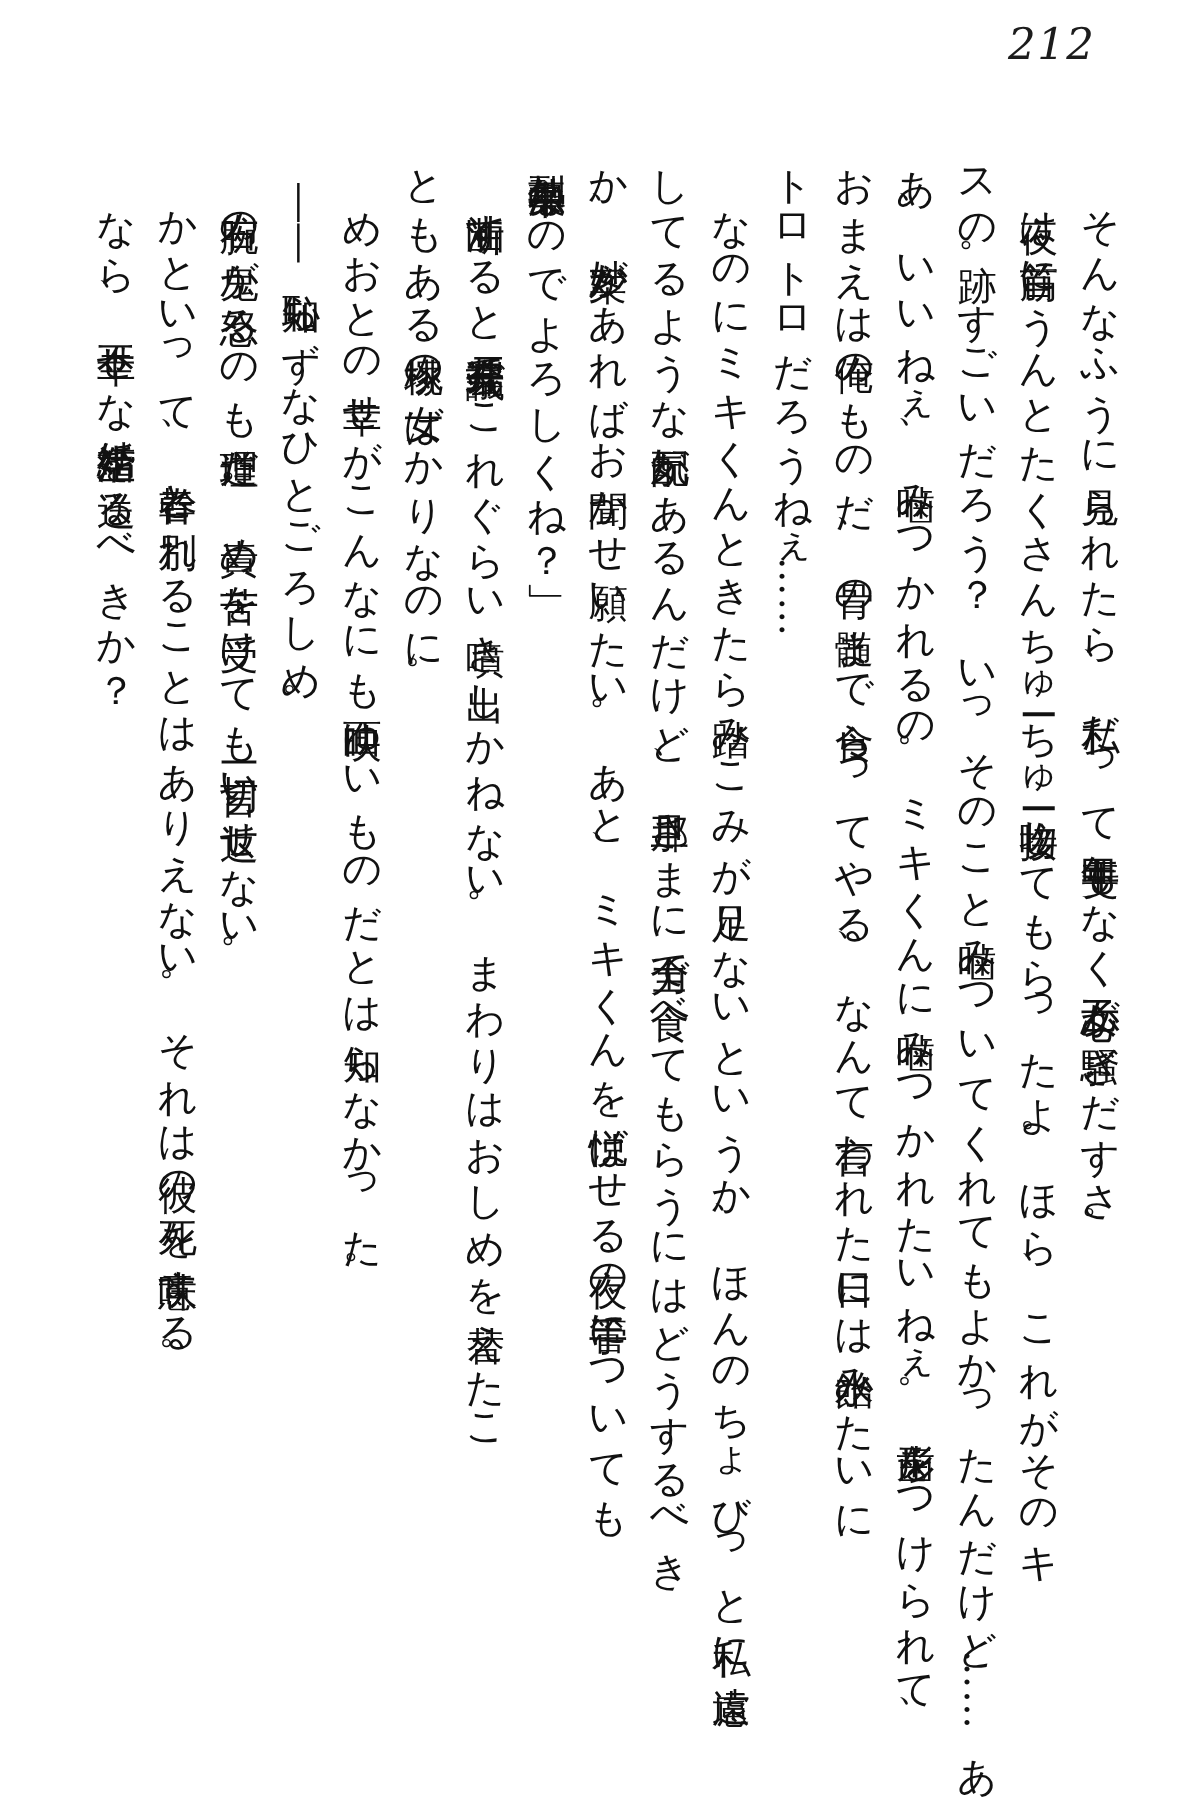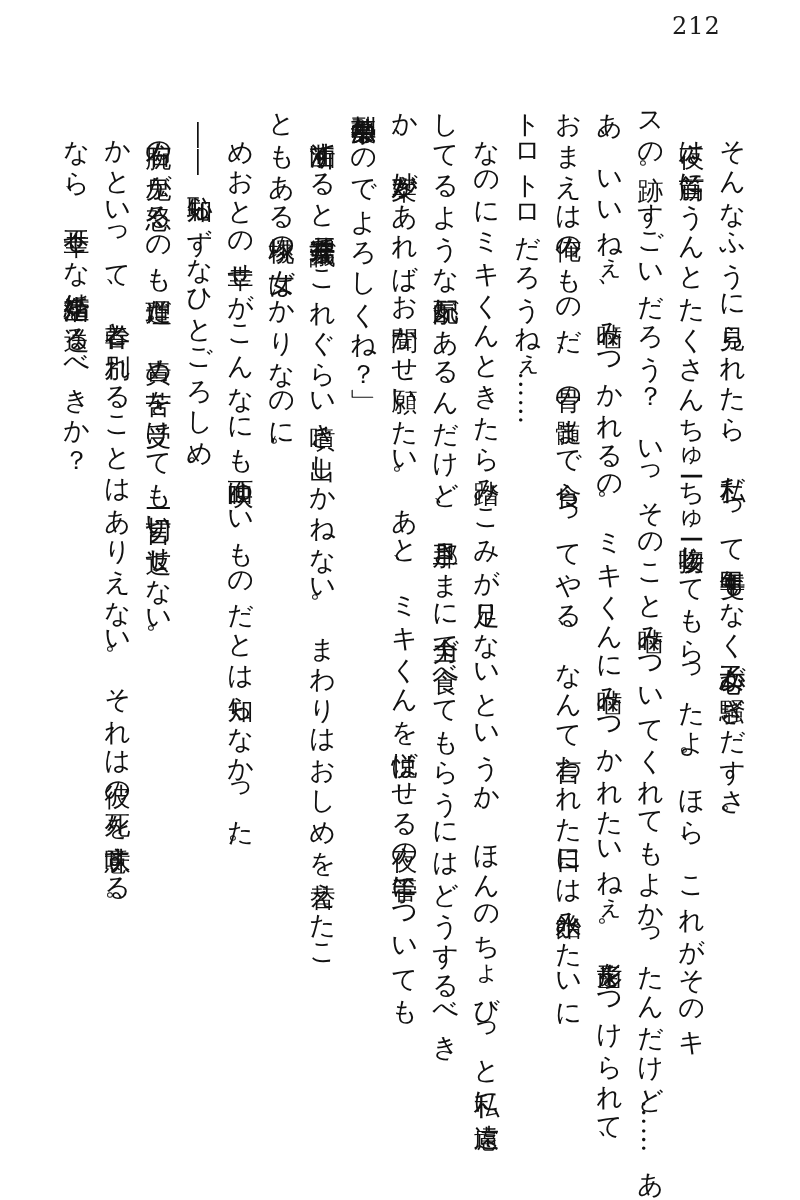--- a/index.html
+++ b/index.html
@@ -11,21 +11,22 @@
     height: 1200px;
     background: #ffffff;
     position: relative;
     overflow: hidden;
     font-family: "DejaVu Serif", "Liberation Serif", serif;
   }
   .page-number {
     position: absolute;
     top: 12px;
     left: 672px;
-    font-size: 24px;
+    font-size: 29px;
+    font-style: italic;
     color: #1c1c1c;
     letter-spacing: 1px;
     font-family: "DejaVu Serif", "Liberation Serif", serif;
   }
   .text-block {
     position: absolute;
     top: 95px;
     right: 47px;
     height: 1025px;
     writing-mode: vertical-rl;

